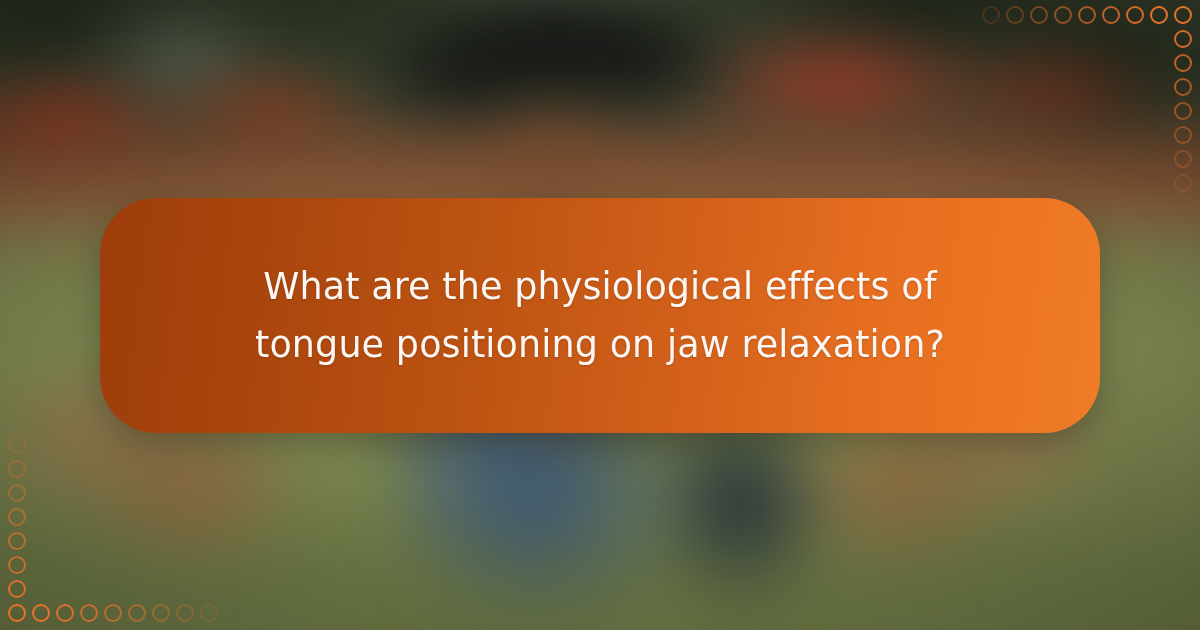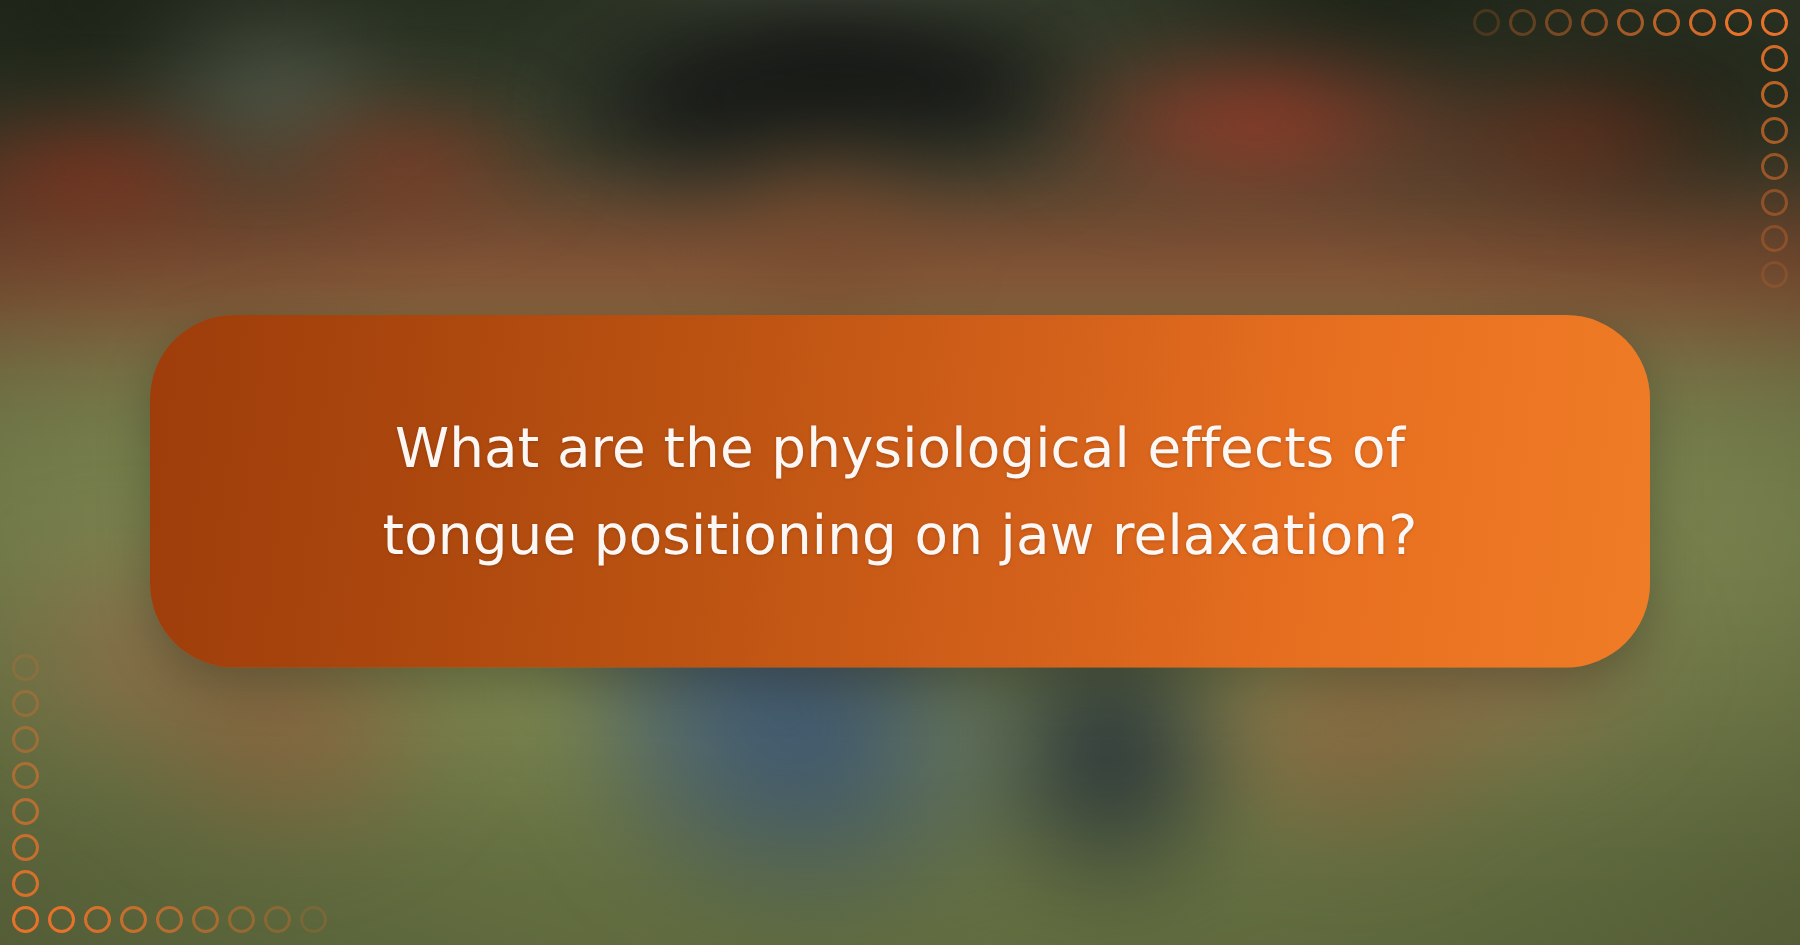--- a/index.html
+++ b/index.html
@@ -116,21 +116,20 @@
         #A9450D 16%,
         #BB5211 36%,
         #D2601A 58%,
         #E76F20 78%,
         #F07C26 100%);
     box-shadow:0 10px 34px rgba(0,0,0,.26);
     display:flex;
     align-items:center;
     justify-content:center;
     padding:0 82px;
-    margin-top:12px;
   }
 
   #question-text {
     color:#FBF7F4;
     font-family:"DejaVu Sans", sans-serif;
     font-size:36.5px;
     font-weight:400;
     line-height:1.58;
     text-align:center;
     letter-spacing:.1px;

